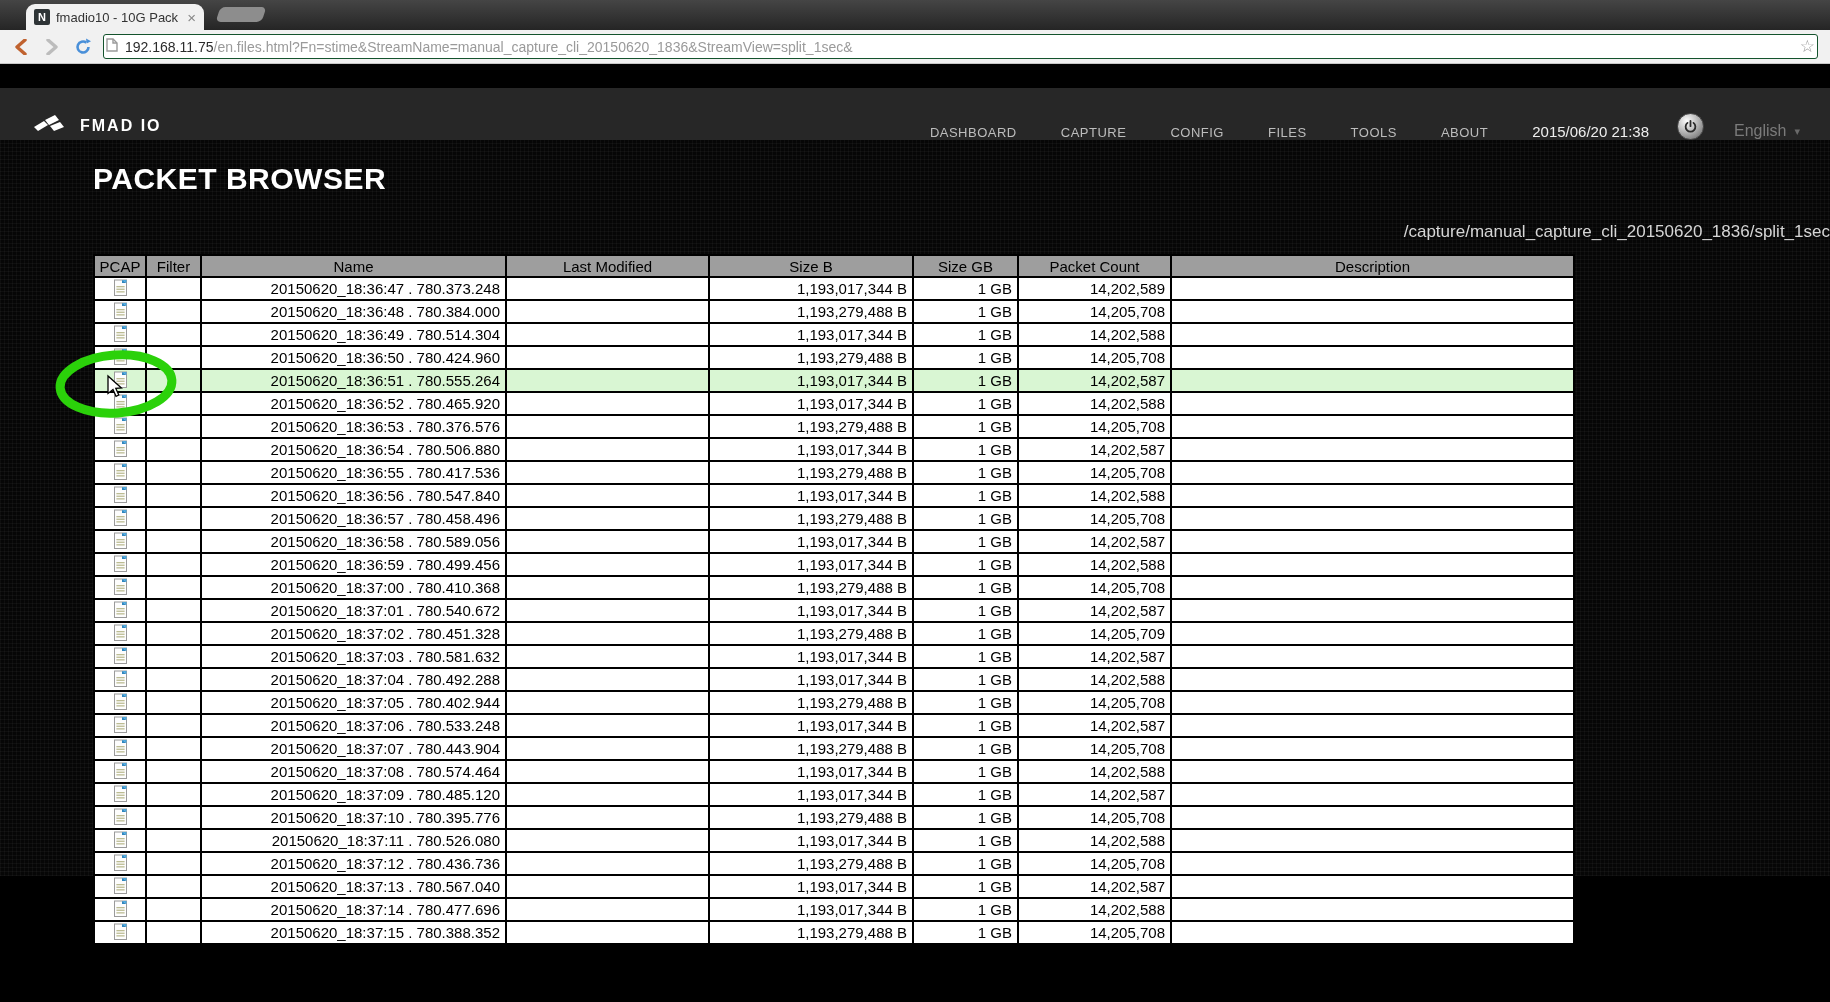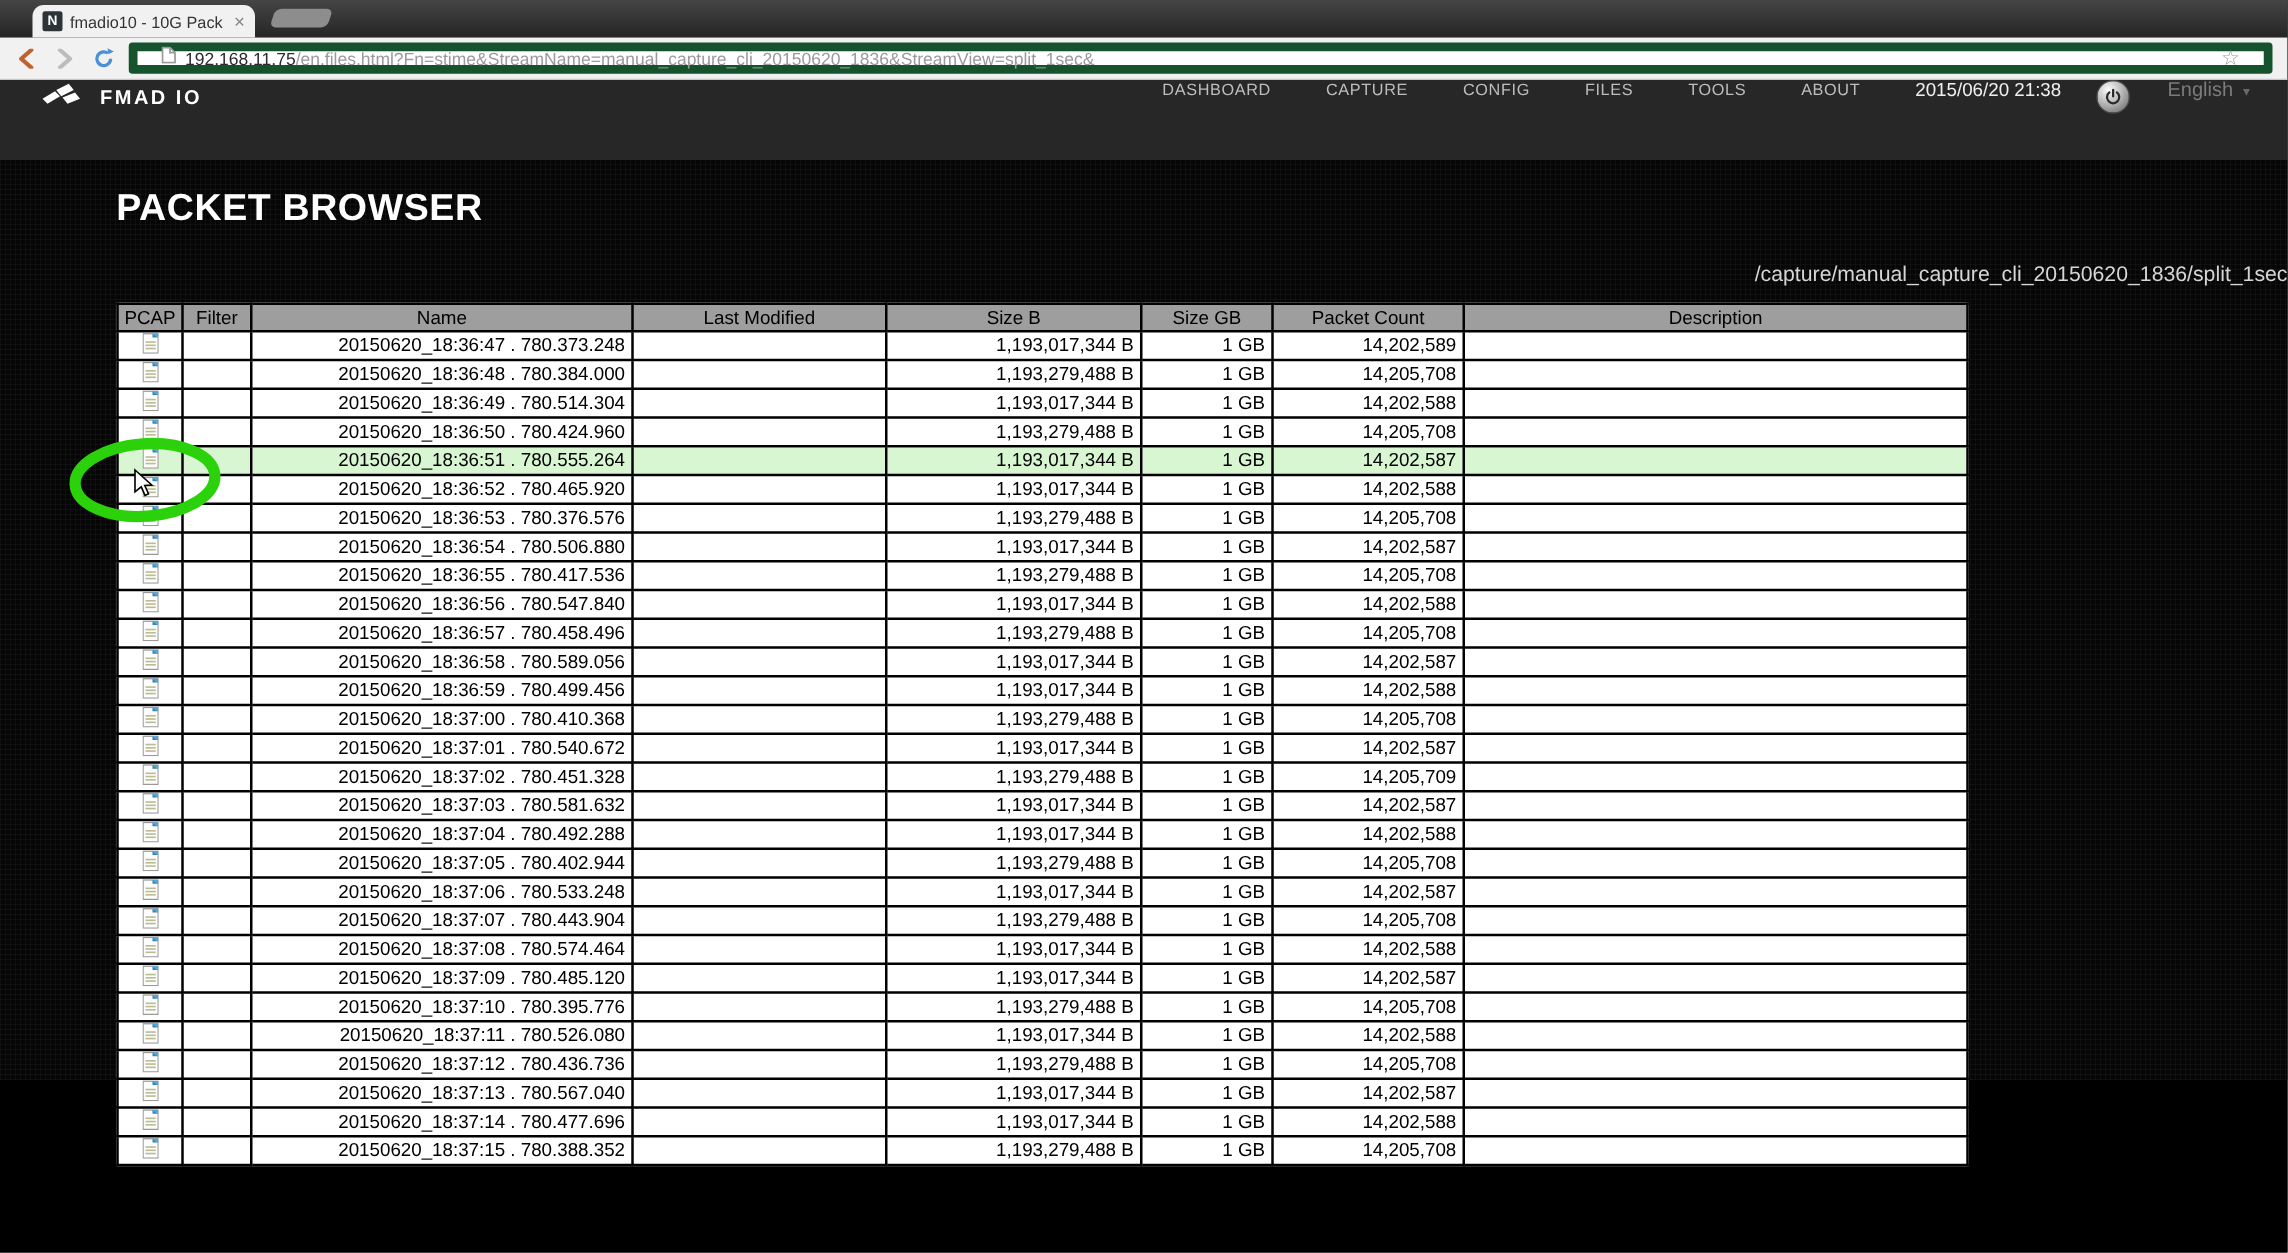--- a/index.html
+++ b/index.html
@@ -8,29 +8,29 @@
   
   .tabstrip { height:30px; background:linear-gradient(#454545,#252525); display:flex; align-items:flex-end; padding-left:26px; }
   .tab { width:178px; height:26px; background:#f1f1f1; border-radius:9px 9px 0 0; display:flex; align-items:center; gap:6px; padding:0 8px; }
   .favicon { width:16px; height:16px; background:#2e3436; color:#fff; font-size:11px; font-weight:bold; display:flex; align-items:center; justify-content:center; border-radius:2px; flex:none; }
   .tab-title { font-size:13px; color:#333; white-space:nowrap; overflow:hidden; text-overflow:clip; flex:1; }
   .tab-close { color:#888; font-size:15px; line-height:1; flex:none; }
   .newtab-stub { width:46px; height:15px; background:#8d8d8d; border-radius:5px; margin:0 0 8px 14px; transform:skewX(-18deg); }
 
   .toolbar { height:34px; background:#f1f1f1; display:flex; align-items:center; gap:9px; padding:0 12px 0 10px; border-bottom:1px solid #c8c8c8; }
   .navbtn { width:22px; height:22px; display:flex; align-items:center; justify-content:center; flex:none; }
-  .urlbar { flex:1; height:25px; background:#fff; border:7px solid #14532d; border-radius:3px; display:flex; align-items:center; gap:7px; padding:0 19px; }
+  .urlbar { flex:1; height:25px; background:#fff; border:1px solid #14532d; border-radius:3px; display:flex; align-items:center; gap:7px; padding:0 2px; }
   .url-doc { flex:none; }
   .url-text { font-size:14px; white-space:nowrap; overflow:hidden; }
   .url-host { color:#2b2b2b; }
   .url-rest { color:#9a9a9a; }
   .star { margin-left:auto; color:#9a9a9a; font-size:17px; flex:none; }
 
   
-  .navbar { height:64px; background:#272727; display:flex; align-items:flex-start; padding:0 30px 0 32px; }
+  .navbar { height:52px; background:#272727; display:flex; align-items:flex-end; padding:0 30px 0 32px;margin-top:24px; }
   .brand { display:flex; align-items:center; gap:10px; }
   .brand-name { color:#fff; font-size:16px; font-weight:bold; letter-spacing:2px; }
   .nav-links { margin-left:auto; display:flex; align-items:center; gap:44px; }
   .nav-link { color:#bdbdbd; font-size:13px; letter-spacing:0.5px; cursor:pointer; }
   .nav-time { color:#efefef; font-size:15px; margin-left:44px; }
   .power-btn { width:27px; height:27px; border-radius:50%; margin-left:28px;
     background:radial-gradient(circle at 35% 28%, #fdfdfd, #b9b9b9 45%, #6f6f6f 90%);
     border:1px solid #4a4a4a; display:flex; align-items:center; justify-content:center; }
   .lang { color:#7b7b7b; font-size:16px; margin-left:30px; display:flex; align-items:center; gap:8px; }
   .lang-caret { font-size:11px; color:#6a6a6a; }

